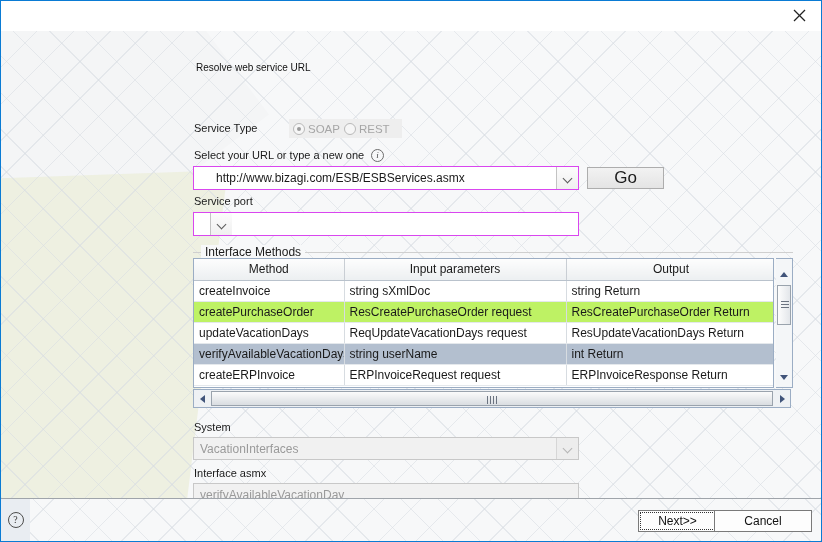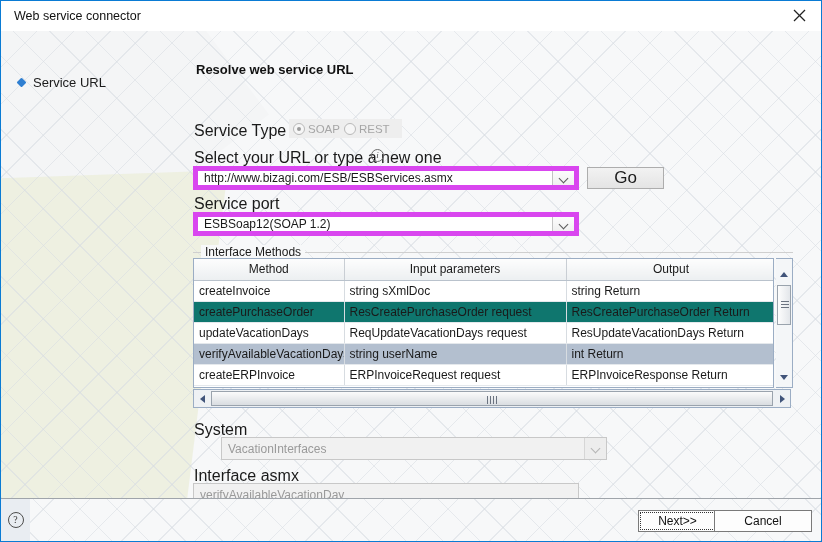--- a/index.html
+++ b/index.html
@@ -80,24 +80,24 @@
   .diamond {
     width:7px; height:7px; background:#2f7fd1;
     transform:rotate(45deg); border-radius:1px;
     flex:0 0 auto;
   }
 
   
   .main { position:absolute; left:190px; top:0; right:0; bottom:0; }
   .page-title {
     position:absolute; left:5px; top:31px;
-    font-size:13px; font-weight:bold; color:#111;
-  }
-
-  .row-label { position:absolute; font-size:16px; color:#1a1a1a; }
+    font-size:10px; font-weight:normal; color:#111;
+  }
+
+  .row-label { position:absolute; font-size:11px; color:#1a1a1a; }
 
   
   .svc-type-label { left:3px; top:91px; }
   .radiogroup {
     position:absolute; left:98px; top:88px;
     width:113px; height:19px;
     background:#eeeeee;
     display:flex; align-items:center; gap:4px;
     padding-left:4px;
     text-align:right;
@@ -119,22 +119,22 @@
   .info-icon {
     position:absolute; left:180px; top:118px;
     width:13px; height:13px; border-radius:50%;
     border:1.2px solid #6d6d6d; color:#4a4a4a;
     font-size:9px; line-height:11px; text-align:center;
     font-family:"Liberation Serif", serif; font-style:italic;
     cursor:pointer; background:transparent;
   }
 
   .combo {
-    position:absolute; background:#fff; border:5px solid #d946ef;
-    display:flex; align-items:center;
+    position:absolute; background:#fff; border:1px solid #d946ef;
+    display:flex; align-items:center;padding-left:16px;
   }
   .combo .val {
     flex:1; padding-left:6px; font-size:12px; color:#1a1a1a;
     white-space:nowrap; overflow:hidden;
   }
   .combo .arrow {
     width:22px; height:100%; border-left:1px solid #c3c3c3;
     background:linear-gradient(#fcfcfc,#f0f0f0);
     display:flex; align-items:center; justify-content:center;
     cursor:pointer;
@@ -189,21 +189,21 @@
     border-right:1px solid #c9ced4; border-bottom:1px solid #b9c2cc;
     font-weight:normal; font-size:12px; color:#1a1a1a;
     text-align:center;
   }
   td {
     height:21px;
     border-right:1px solid #d7dce1; border-bottom:1px solid #e4e8ec;
     font-size:12px; padding-left:5px; color:#1a1a1a;
     white-space:nowrap; overflow:hidden;
   }
-  tr.alt td { background:#0f766e;margin-left:32px; }
+  tr.alt td { background:#bef264;margin-left:32px; }
   tr.sel td { background:#b3bfcf; }
   .col-m { width:150px; }
   .col-i { width:222px; }
   .col-o { width:210px; }
 
   
   .vscroll {
     position:absolute; right:0; top:0; width:17px; height:130px;
     border:1px solid #9badc4; border-left:none; background:#f4f6f8;
   }
@@ -239,21 +239,21 @@
   }
   .grip-h { position:absolute; left:50%; top:4px; margin-left:-5px; width:10px; height:8px;
     background:repeating-linear-gradient(to right,#6b7380 0 1px, transparent 1px 3px); }
 
   
   .sys-label { left:3px; top:390px; }
   .iface-label { left:3px; top:436px; }
   .disabled-combo {
     position:absolute; left:2px; top:406px; width:386px; height:23px;
     background:#f1f1f1; border:1px solid #c8c8c8;
-    display:flex; align-items:center;margin-left:28px;
+    display:flex; align-items:center;
   }
   .disabled-combo .val { flex:1; padding-left:6px; color:#9a9a9a; font-size:12px; }
   .disabled-combo .arrow {
     width:22px; height:100%; border-left:1px solid #d6d6d6;
     background:#ededed; display:flex; align-items:center; justify-content:center;
   }
   .disabled-combo .chev::after { border-color:#b5b5b5; }
   .disabled-input {
     position:absolute; left:2px; top:452px; width:386px; height:23px;
     background:#f1f1f1; border:1px solid #c8c8c8;
@@ -296,40 +296,33 @@
     border:1px dotted #333;
   }
   #cancel-btn { right:9px; width:98px; }
 </style>
 </head>
 <body>
 
 <div class="window">
 
   <div class="titlebar">
-    <div class="title">Web service connector</div>
     <div class="close-btn">
       <svg width="13" height="13" viewBox="0 0 13 13">
         <line x1="1" y1="1" x2="12" y2="12" stroke="#222" stroke-width="1.3"></line>
         <line x1="12" y1="1" x2="1" y2="12" stroke="#222" stroke-width="1.3"></line>
       </svg>
     </div>
   </div>
 
   <div class="content">
     <div class="blob2"></div>
     <div class="blob"></div>
     <div class="hatch"></div>
 
-    <div class="sidebar">
-      <div class="nav-item">
-        <span class="diamond"></span>
-        <span>Service URL</span>
-      </div>
-    </div>
 
     <div class="main">
       <div class="page-title">Resolve web service URL</div>
 
       <div class="row-label svc-type-label">Service Type</div>
       <div class="radiogroup">
         <label class="radio checked">
           <span class="dot"></span>
           <span>SOAP</span>
         </label>
@@ -344,21 +337,20 @@
       <div class="combo" id="url-combo">
         <div class="val">http://www.bizagi.com/ESB/ESBServices.asmx</div>
         <div class="arrow">
           <span class="chev"></span>
         </div>
       </div>
       <div class="go-btn">Go</div>
 
       <div class="row-label port-label">Service port</div>
       <div class="combo" id="port-combo">
-        <div class="val">ESBSoap12(SOAP 1.2)</div>
         <div class="arrow">
           <span class="chev"></span>
         </div>
       </div>
 
       <div class="groupbox">
         <div class="gb-line"></div>
         <div class="gb-legend">Interface Methods</div>
         <div class="gb-body">
           <div class="grid">

